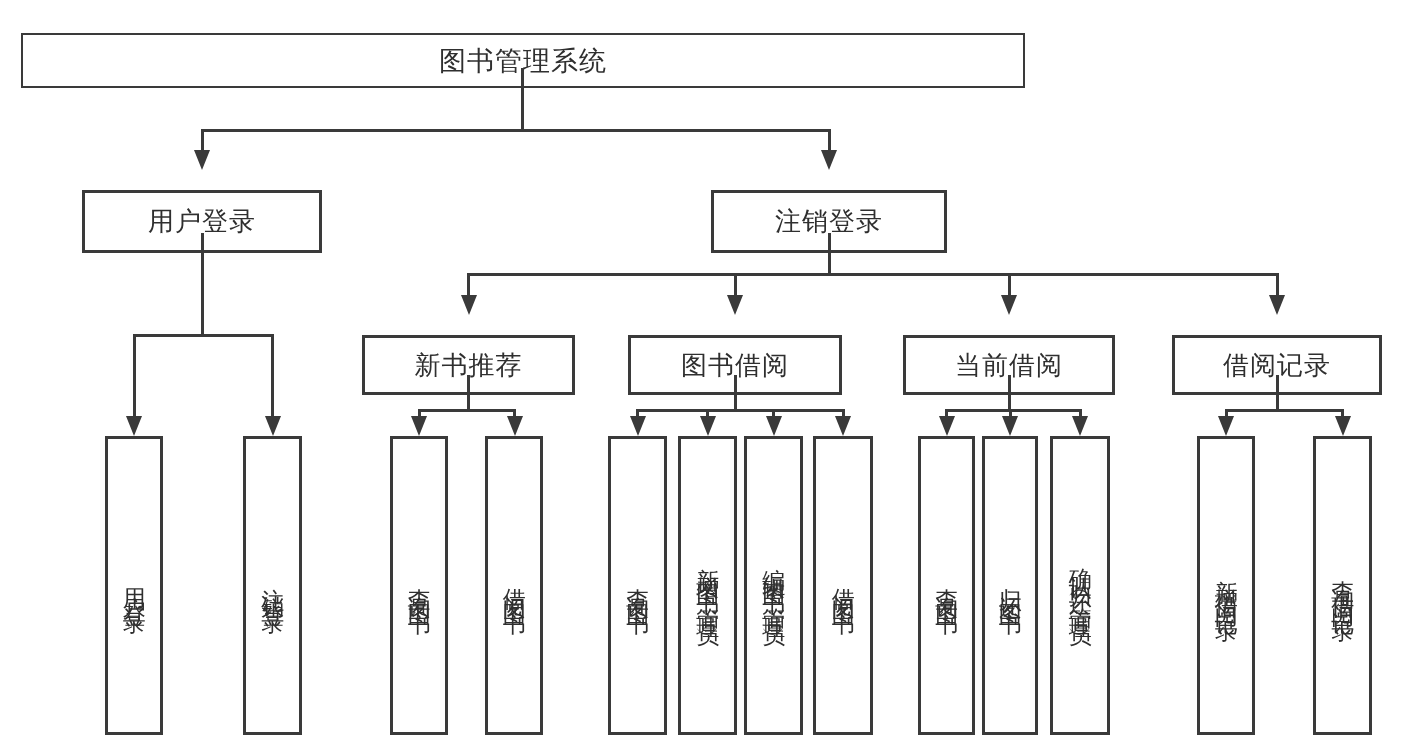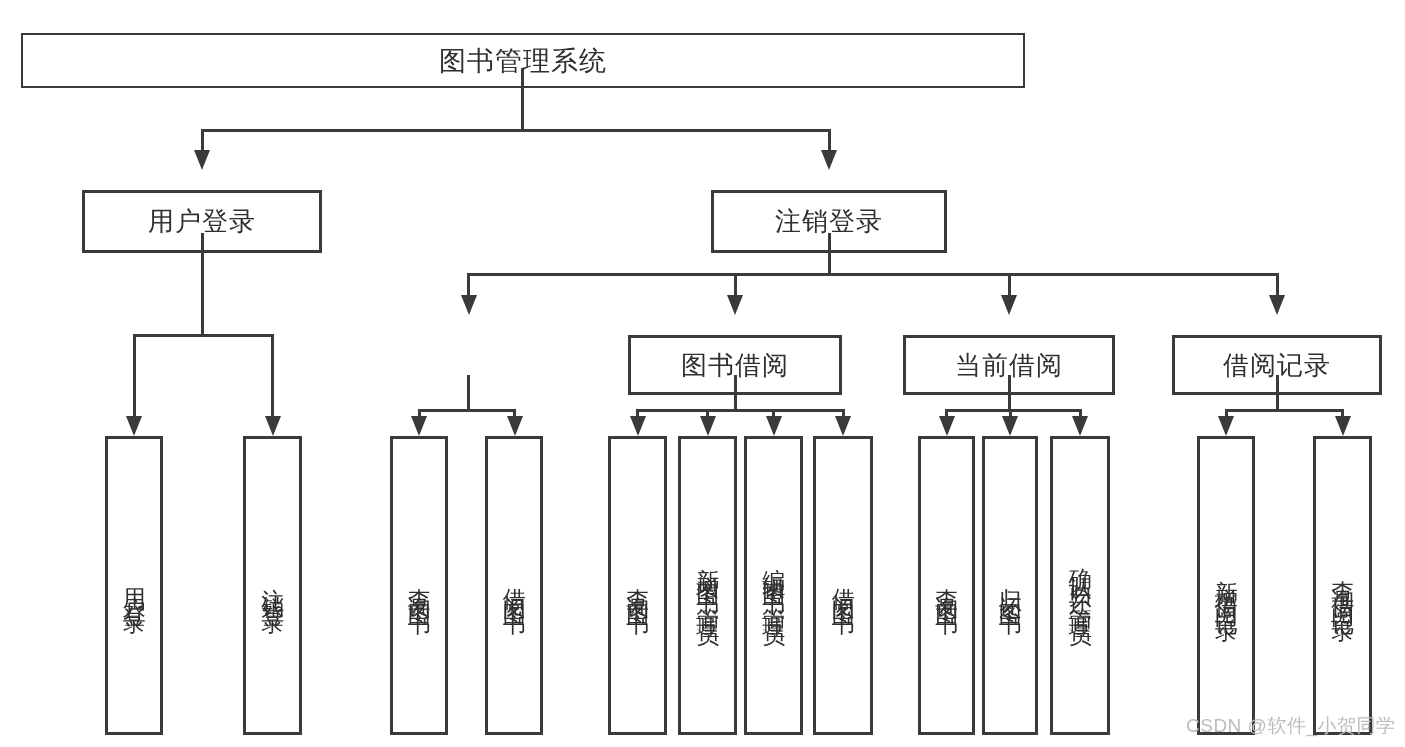--- a/index.html
+++ b/index.html
@@ -65,20 +65,23 @@
   <div class="line" style="left:467px;top:272.5px;width:811px;height:3px"></div>
   <div class="line" style="left:467px;top:272.5px;width:3px;height:24px"></div>
   <div class="arrow" style="left:460.5px;top:295px"></div>
   <div class="line" style="left:733.5px;top:272.5px;width:3px;height:24px"></div>
   <div class="arrow" style="left:727px;top:295px"></div>
   <div class="line" style="left:1007.5px;top:272.5px;width:3px;height:24px"></div>
   <div class="arrow" style="left:1001px;top:295px"></div>
   <div class="line" style="left:1275.5px;top:272.5px;width:3px;height:24px"></div>
   <div class="arrow" style="left:1269px;top:295px"></div>
 
+  <div class="box hbox" style="left:362px;top:315px;width:213px;height:60px">
+    <span>新书推荐</span>
+  </div>
   <div class="box hbox" style="left:903px;top:315px;width:212px;height:60px">
     <span>当前借阅</span>
   </div>
   <div class="box hbox" style="left:628px;top:315px;width:214px;height:60px">
     <span>图书借阅</span>
   </div>
   <div class="box hbox" style="left:1172px;top:315px;width:210px;height:60px">
     <span>借阅记录</span>
   </div>
 
@@ -152,15 +155,14 @@
     <span class="vtext">确认归还（管理员）</span>
   </div>
 
   <div class="box" style="left:1197px;top:436px;width:58px;height:299px">
     <span class="vtext">新增借阅记录</span>
   </div>
   <div class="box" style="left:1313px;top:436px;width:59px;height:299px">
     <span class="vtext">查询借阅记录</span>
   </div>
 
-  <div class="watermark">CSDN @软件_小贺同学</div>
 
 </div>
 
 </body></html>

